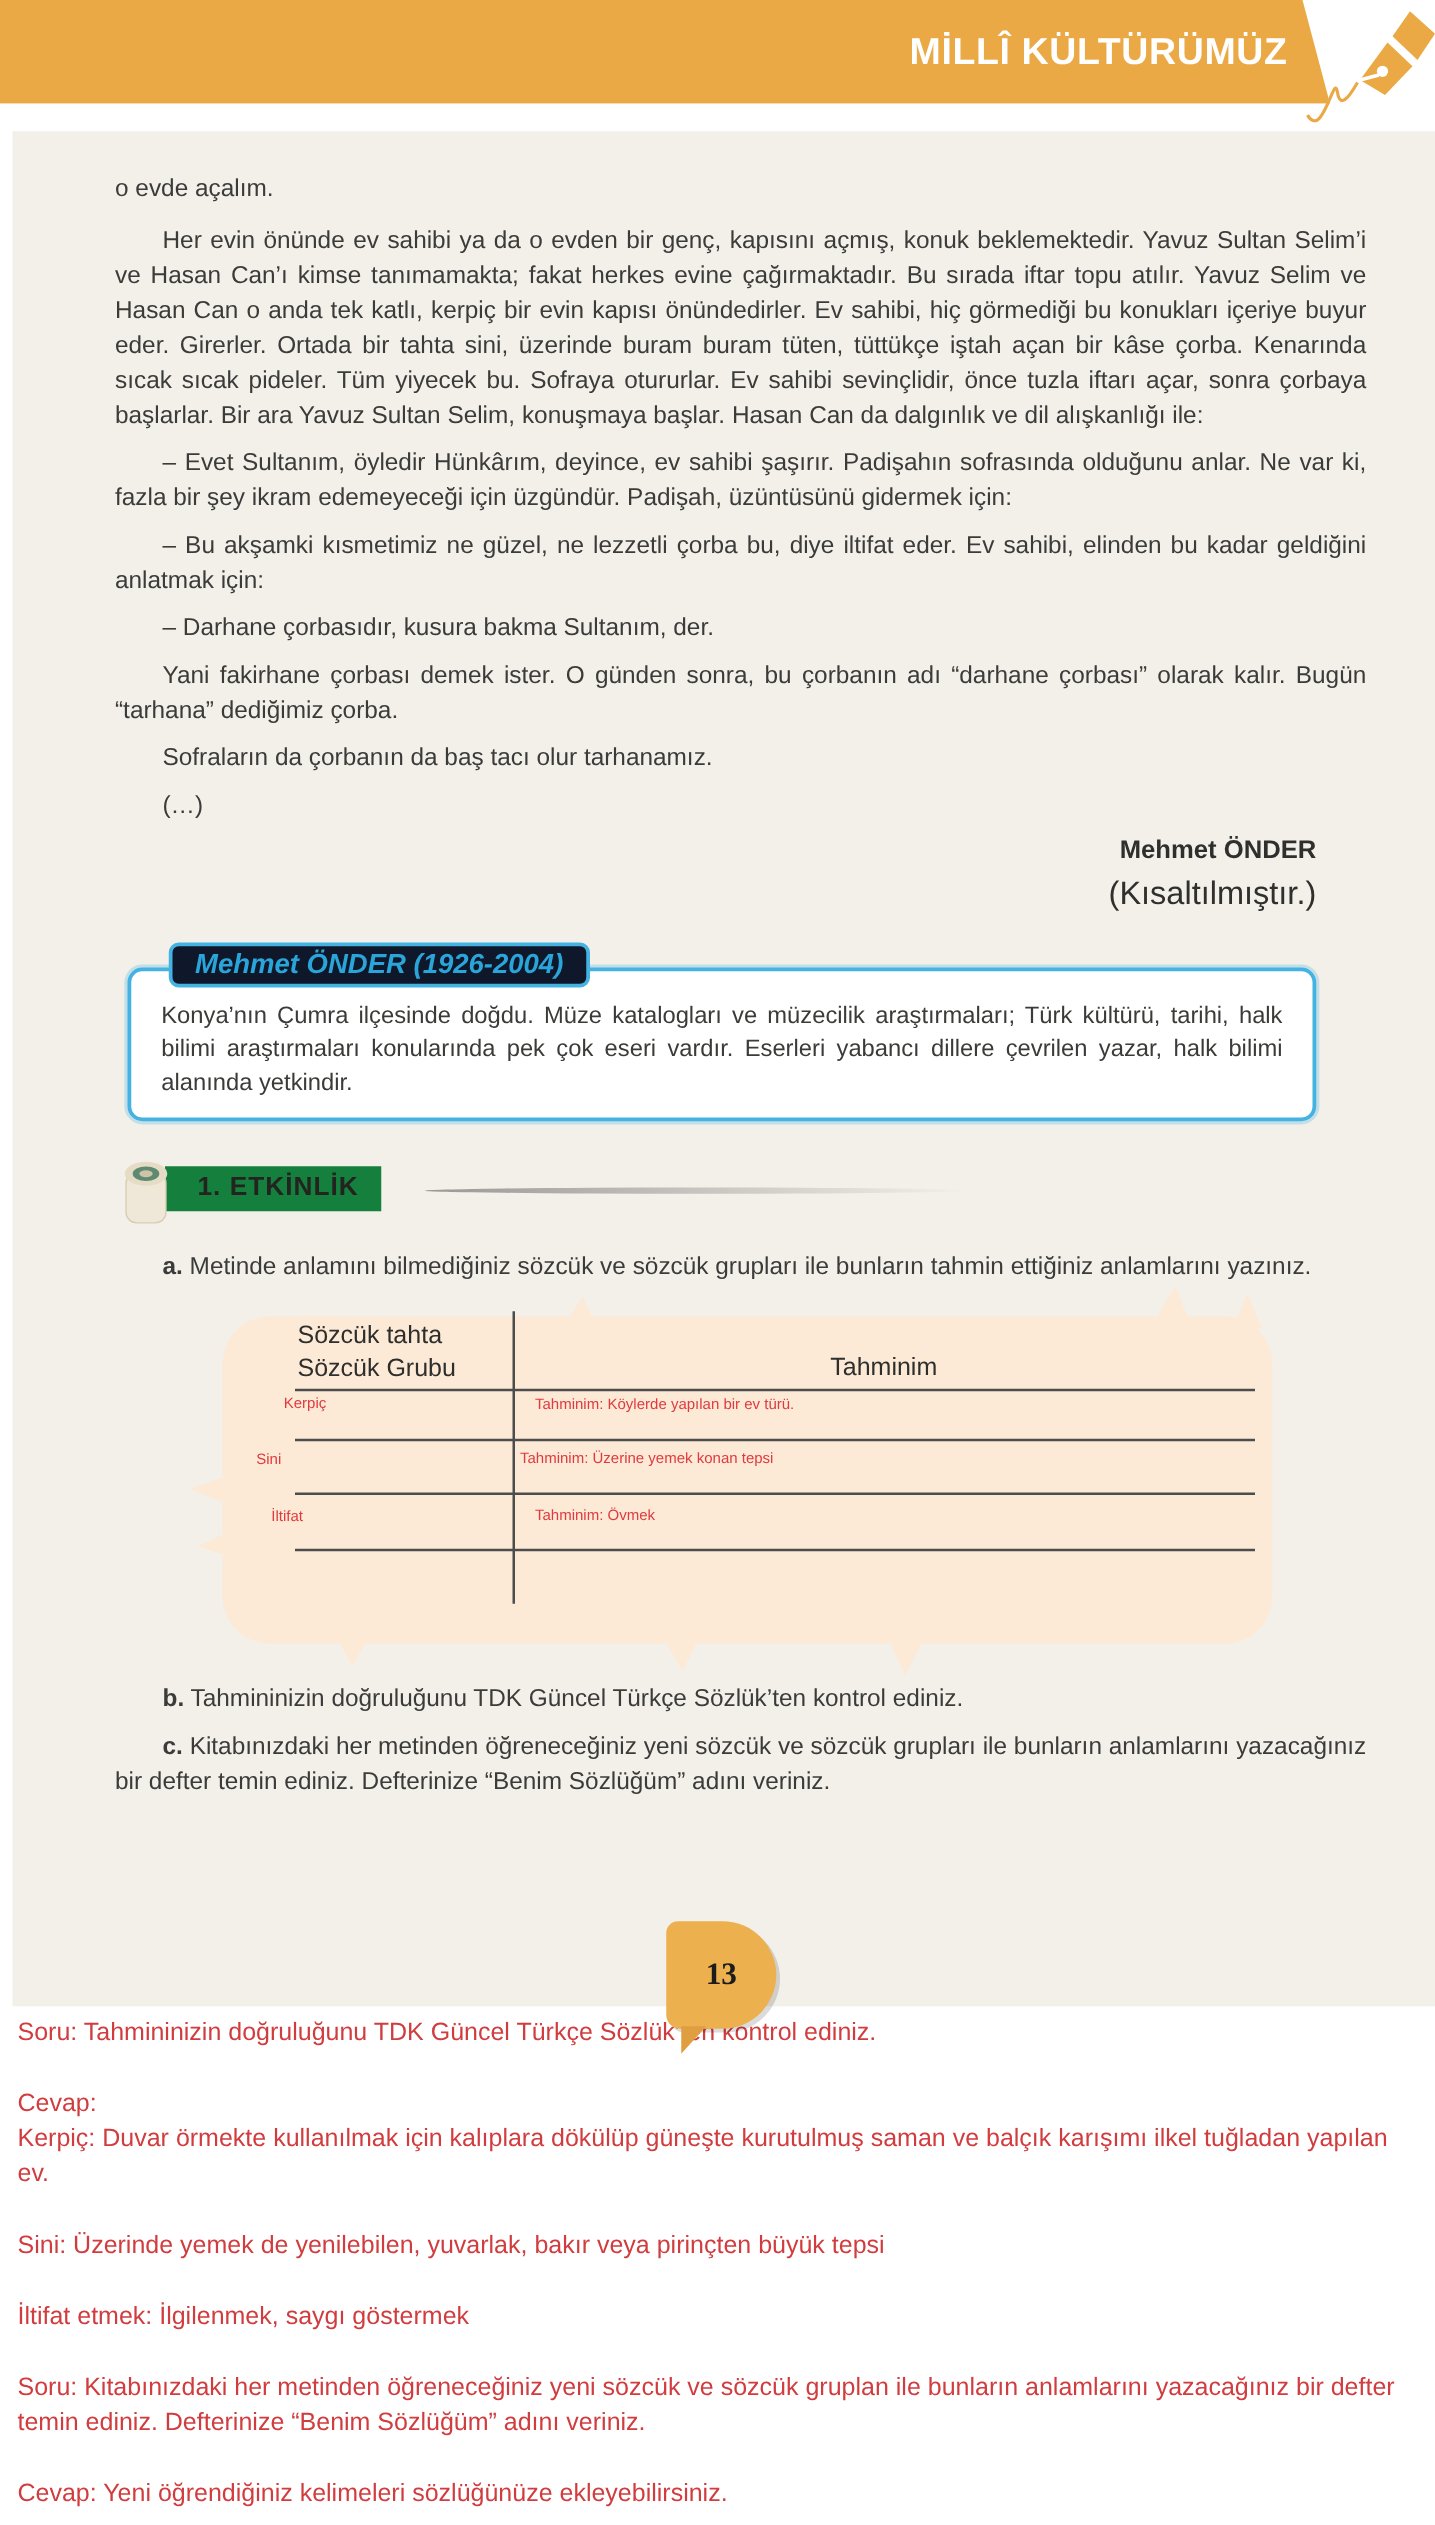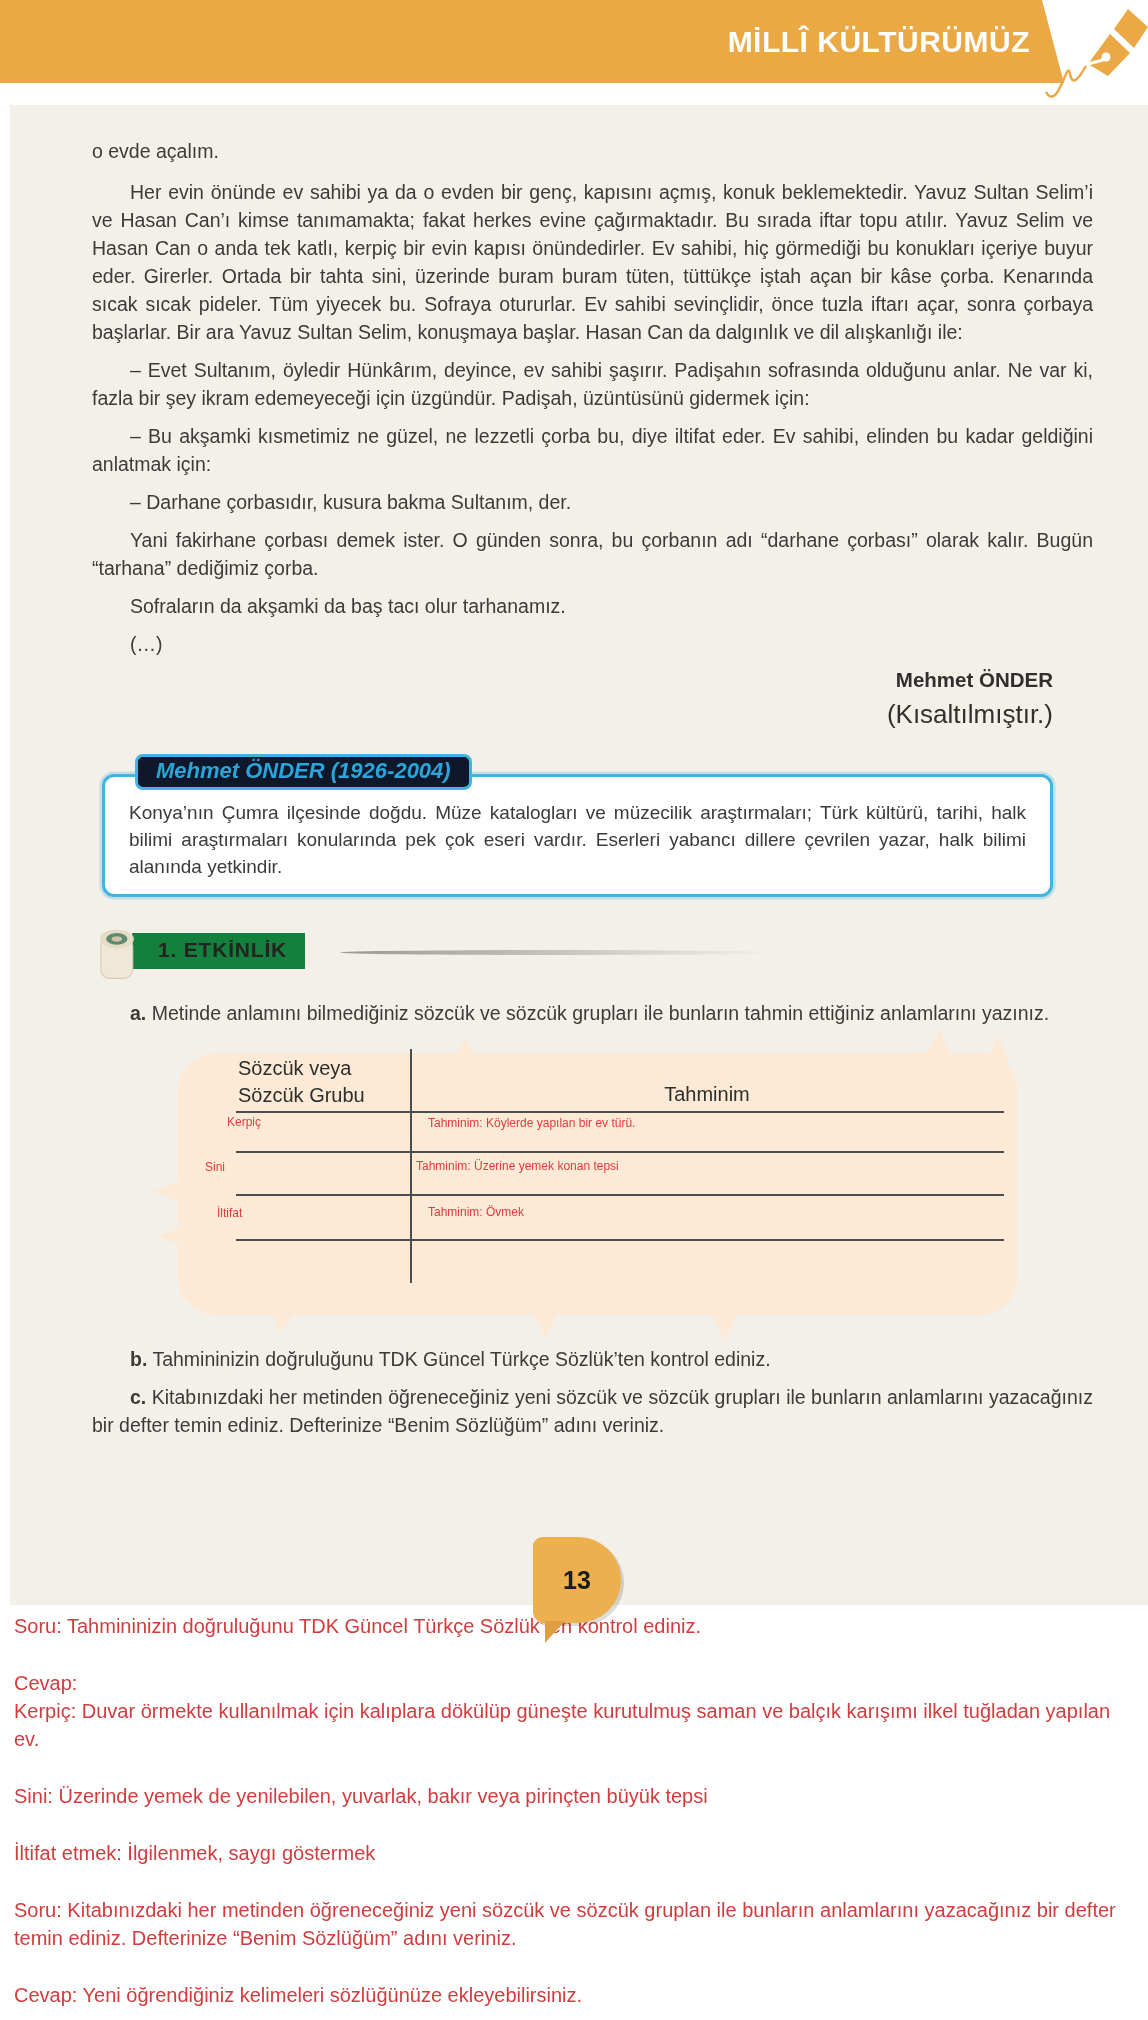--- a/index.html
+++ b/index.html
@@ -92,21 +92,21 @@
   .t-g3{left:278px;top:164px;}
   
   .badge{
     position:absolute;left:533px;top:1537px;width:88px;height:86px;background:#ecb04f;
     border-radius:10px 46px 46px 12px;box-shadow:3px 3px 0 rgba(0,0,0,.14);z-index:3;
   }
   .badge::after{
     content:"";position:absolute;left:12px;bottom:-20px;width:0;height:0;
     border-top:22px solid #df9f41;border-right:20px solid transparent;
   }
-  .badge-num{display:block;text-align:center;line-height:86px;font-weight:bold;font-size:25px;color:#1c1c1a;}
+  .badge-num{display:block;text-align:center;line-height:86px;font-weight:bold;font-size:25px;color:#1c1c1a;font-family:Liberation Serif, serif;}
   
   .notes{position:absolute;left:14px;top:1612px;width:1122px;color:#d13c3e;font-size:20px;line-height:28px;}
   .notes p{margin:0 0 29px 0;text-align:left;}
   .notes p.tight{margin-bottom:0;}
 </style>
 </head>
 <body>
 
 <div class="banner">
   <span class="banner-title">MİLLÎ KÜLTÜRÜMÜZ</span>
@@ -121,21 +121,21 @@
 
 <div class="card">
 
   <div class="story">
     <p class="no-indent">o evde açalım.</p>
     <p>Her evin önünde ev sahibi ya da o evden bir genç, kapısını açmış, konuk beklemektedir. Yavuz Sultan Selim’i ve Hasan Can’ı kimse tanımamakta; fakat herkes evine çağırmaktadır. Bu sırada iftar topu atılır. Yavuz Selim ve Hasan Can o anda tek katlı, kerpiç bir evin kapısı önündedirler. Ev sahibi, hiç görmediği bu konukları içeriye buyur eder. Girerler. Ortada bir tahta sini, üzerinde buram buram tüten, tüttükçe iştah açan bir kâse çorba. Kenarında sıcak sıcak pideler. Tüm yiyecek bu. Sofraya otururlar. Ev sahibi sevinçlidir, önce tuzla iftarı açar, sonra çorbaya başlarlar. Bir ara Yavuz Sultan Selim, konuşmaya başlar. Hasan Can da dalgınlık ve dil alışkanlığı ile:</p>
     <p>– Evet Sultanım, öyledir Hünkârım, deyince, ev sahibi şaşırır. Padişahın sofrasında olduğunu anlar. Ne var ki, fazla bir şey ikram edemeyeceği için üzgündür. Padişah, üzüntüsünü gidermek için:</p>
     <p>– Bu akşamki kısmetimiz ne güzel, ne lezzetli çorba bu, diye iltifat eder. Ev sahibi, elinden bu kadar geldiğini anlatmak için:</p>
     <p>– Darhane çorbasıdır, kusura bakma Sultanım, der.</p>
     <p>Yani fakirhane çorbası demek ister. O günden sonra, bu çorbanın adı “darhane çorbası” olarak kalır. Bugün “tarhana” dediğimiz çorba.</p>
-    <p>Sofraların da akşamki da baş tacı olur tarhanamız.</p>
+    <p>Sofraların da çorbanın da baş tacı olur tarhanamız.</p>
     <p>(…)</p>
   </div>
 
   <div class="attribution">
     <div class="author">Mehmet ÖNDER</div>
     <div class="note">(Kısaltılmıştır.)</div>
   </div>
 
   <div class="bio">
     <div class="bio-tab">Mehmet ÖNDER (1926-2004)</div>
@@ -164,21 +164,21 @@
     <span class="spike sp-t2"></span>
     <span class="spike sp-t3"></span>
     <span class="spike sp-l1"></span>
     <span class="spike sp-l2"></span>
     <span class="spike sp-b1"></span>
     <span class="spike sp-b2"></span>
     <span class="spike sp-b3"></span>
 
     <div class="t-vline"></div>
     <div class="t-col1h">
-      <div>Sözcük veya</div>
+      <div>Sözcük tahta</div>
       <div>Sözcük Grubu</div>
     </div>
     <div class="t-col2h">Tahminim</div>
     <div class="t-line t-hline0"></div>
 
     <span class="t-word t-w1">Kerpiç</span>
     <span class="t-guess t-g1">Tahminim: Köylerde yapılan bir ev türü.</span>
     <div class="t-line t-hline1"></div>
 
     <span class="t-word t-w2">Sini</span>

